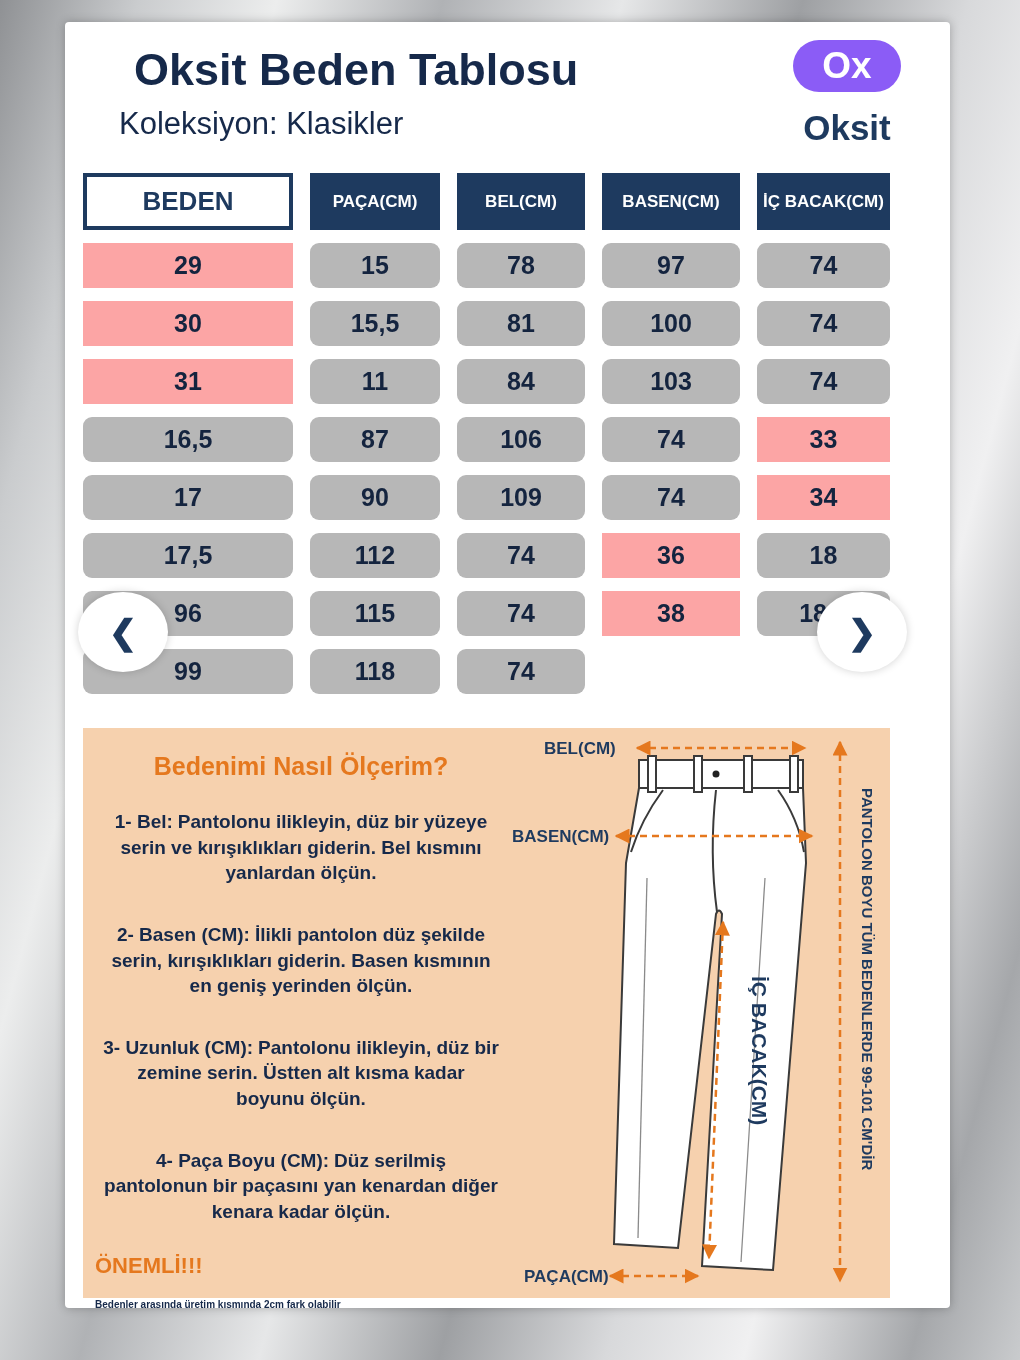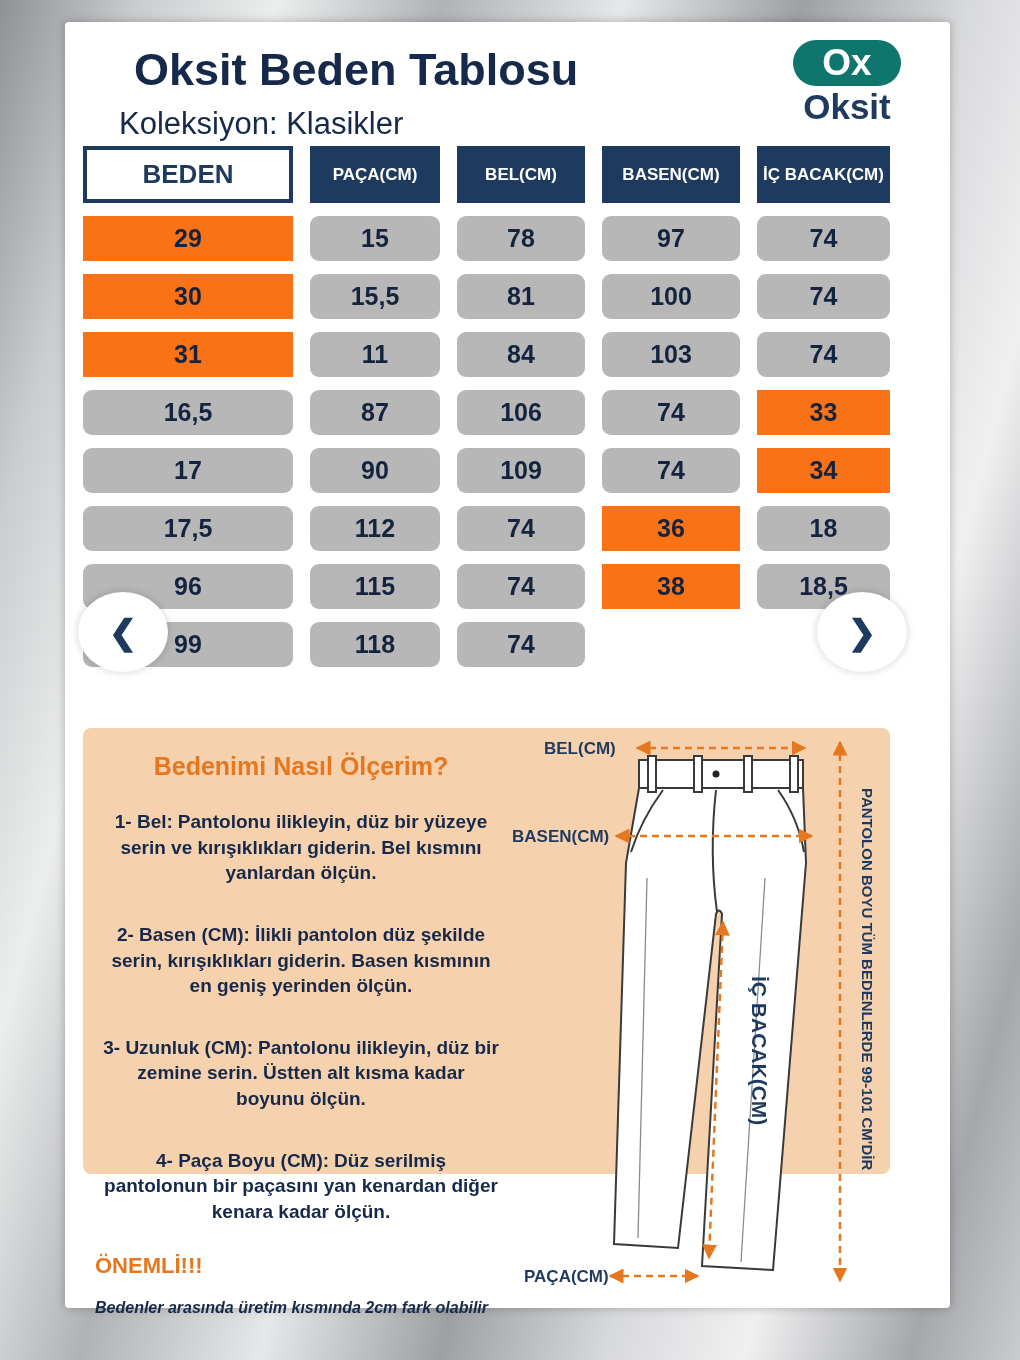--- a/index.html
+++ b/index.html
@@ -6,49 +6,49 @@
   body{
     width:1020px;height:1360px;
     font-family:"Liberation Sans",sans-serif;
     background:linear-gradient(105deg,#8f9194 0%,#caccce 10%,#eceded 20%,#b0b2b5 32%,#e6e7e8 45%,#9ea0a3 58%,#d8d9db 70%,#f0f0f1 80%,#a5a7aa 92%,#c9cbcd 100%);
   }
   .stage{position:relative;width:1020px;height:1360px;overflow:hidden;}
   .card{position:absolute;left:65px;top:22px;width:885px;height:1286px;background:#ffffff;border-radius:4px;box-shadow:0 0 10px rgba(0,0,0,.25);}
   .title{position:absolute;left:134px;top:44px;font-size:45px;font-weight:bold;color:#16294a;}
   .subtitle{position:absolute;left:119px;top:106px;font-size:31px;font-weight:500;color:#16294a;}
   .logo{position:absolute;left:793px;top:40px;width:108px;text-align:center;}
-  .logo-badge{background:#0f766e;color:#fff;border-radius:29px;height:46px;font-size:37px;font-weight:bold;display:flex;align-items:center;justify-content:center;}
-  .logo-name{color:#1e3a5f;font-size:35px;font-weight:bold;margin-top:1px;}
+  .logo-badge{background:#8b5cf6;color:#fff;border-radius:29px;height:52px;font-size:37px;font-weight:bold;display:flex;align-items:center;justify-content:center;}
+  .logo-name{color:#1e3a5f;font-size:35px;font-weight:bold;margin-top:16px;}
 
   .size-table{
-    position:absolute;left:83px;top:146px;width:807px;
+    position:absolute;left:83px;top:173px;width:807px;
     display:grid;
     grid-template-columns:210px 130px 128px 138px 133px;
     grid-template-rows:57px repeat(8,45px);
     column-gap:17px;row-gap:13px;
   }
   .cell{display:flex;align-items:center;justify-content:center;}
   .th-beden{background:#fff;border:4px solid #1e3a5f;color:#1e3a5f;font-size:26px;font-weight:bold;}
   .th{background:#1e3a5f;color:#ffffff;font-size:17px;font-weight:bold;}
-  .td-size{background:#f97316;color:#14243f;font-size:25px;font-weight:bold;}
+  .td-size{background:#fca5a5;color:#14243f;font-size:25px;font-weight:bold;}
   .td{background:#b7b7b7;color:#14243f;font-size:25px;font-weight:bold;border-radius:9px;}
 
   .nav-arrow{position:absolute;width:90px;height:80px;background:#ffffff;border:none;border-radius:50%;
     display:flex;align-items:center;justify-content:center;cursor:pointer;box-shadow:0 0 8px rgba(0,0,0,.18);padding:0;}
   .nav-left{left:78px;top:592px;}
   .nav-right{left:817px;top:592px;}
   .chev{color:#1e3a5f;font-size:34px;font-weight:bold;line-height:1;}
 
-  .panel{position:absolute;left:83px;top:728px;width:807px;height:446px;background:#f6d1ae;border-radius:8px;}
+  .panel{position:absolute;left:83px;top:728px;width:807px;height:570px;background:#f6d1ae;border-radius:0;}
   .instructions{position:absolute;left:12px;top:24px;width:412px;display:flex;flex-direction:column;gap:20px;color:#16294a;text-align:center;}
   .inst-title{color:#e5781e;font-size:25px;font-weight:bold;}
   .inst-item{margin:8px;font-size:19px;font-weight:bold;line-height:1.35;}
   .inst-item b{margin-right:5px;}
   .important{color:#e5781e;font-size:22px;font-weight:bold;text-align:left;margin-top:0;}
-  .footnote{font-size:16px;font-weight:bold;text-align:left;font-style:italic;}
+  .footnote{font-size:10px;font-weight:bold;text-align:left;}
 
   .diagram{position:absolute;left:427px;top:0;width:380px;height:570px;}
   svg text{font-family:"Liberation Sans",sans-serif;font-weight:bold;fill:#1e3a5f;}
 </style>
 </head>
 <body>
 
 <div class="stage">
   <div class="card"></div>
 

